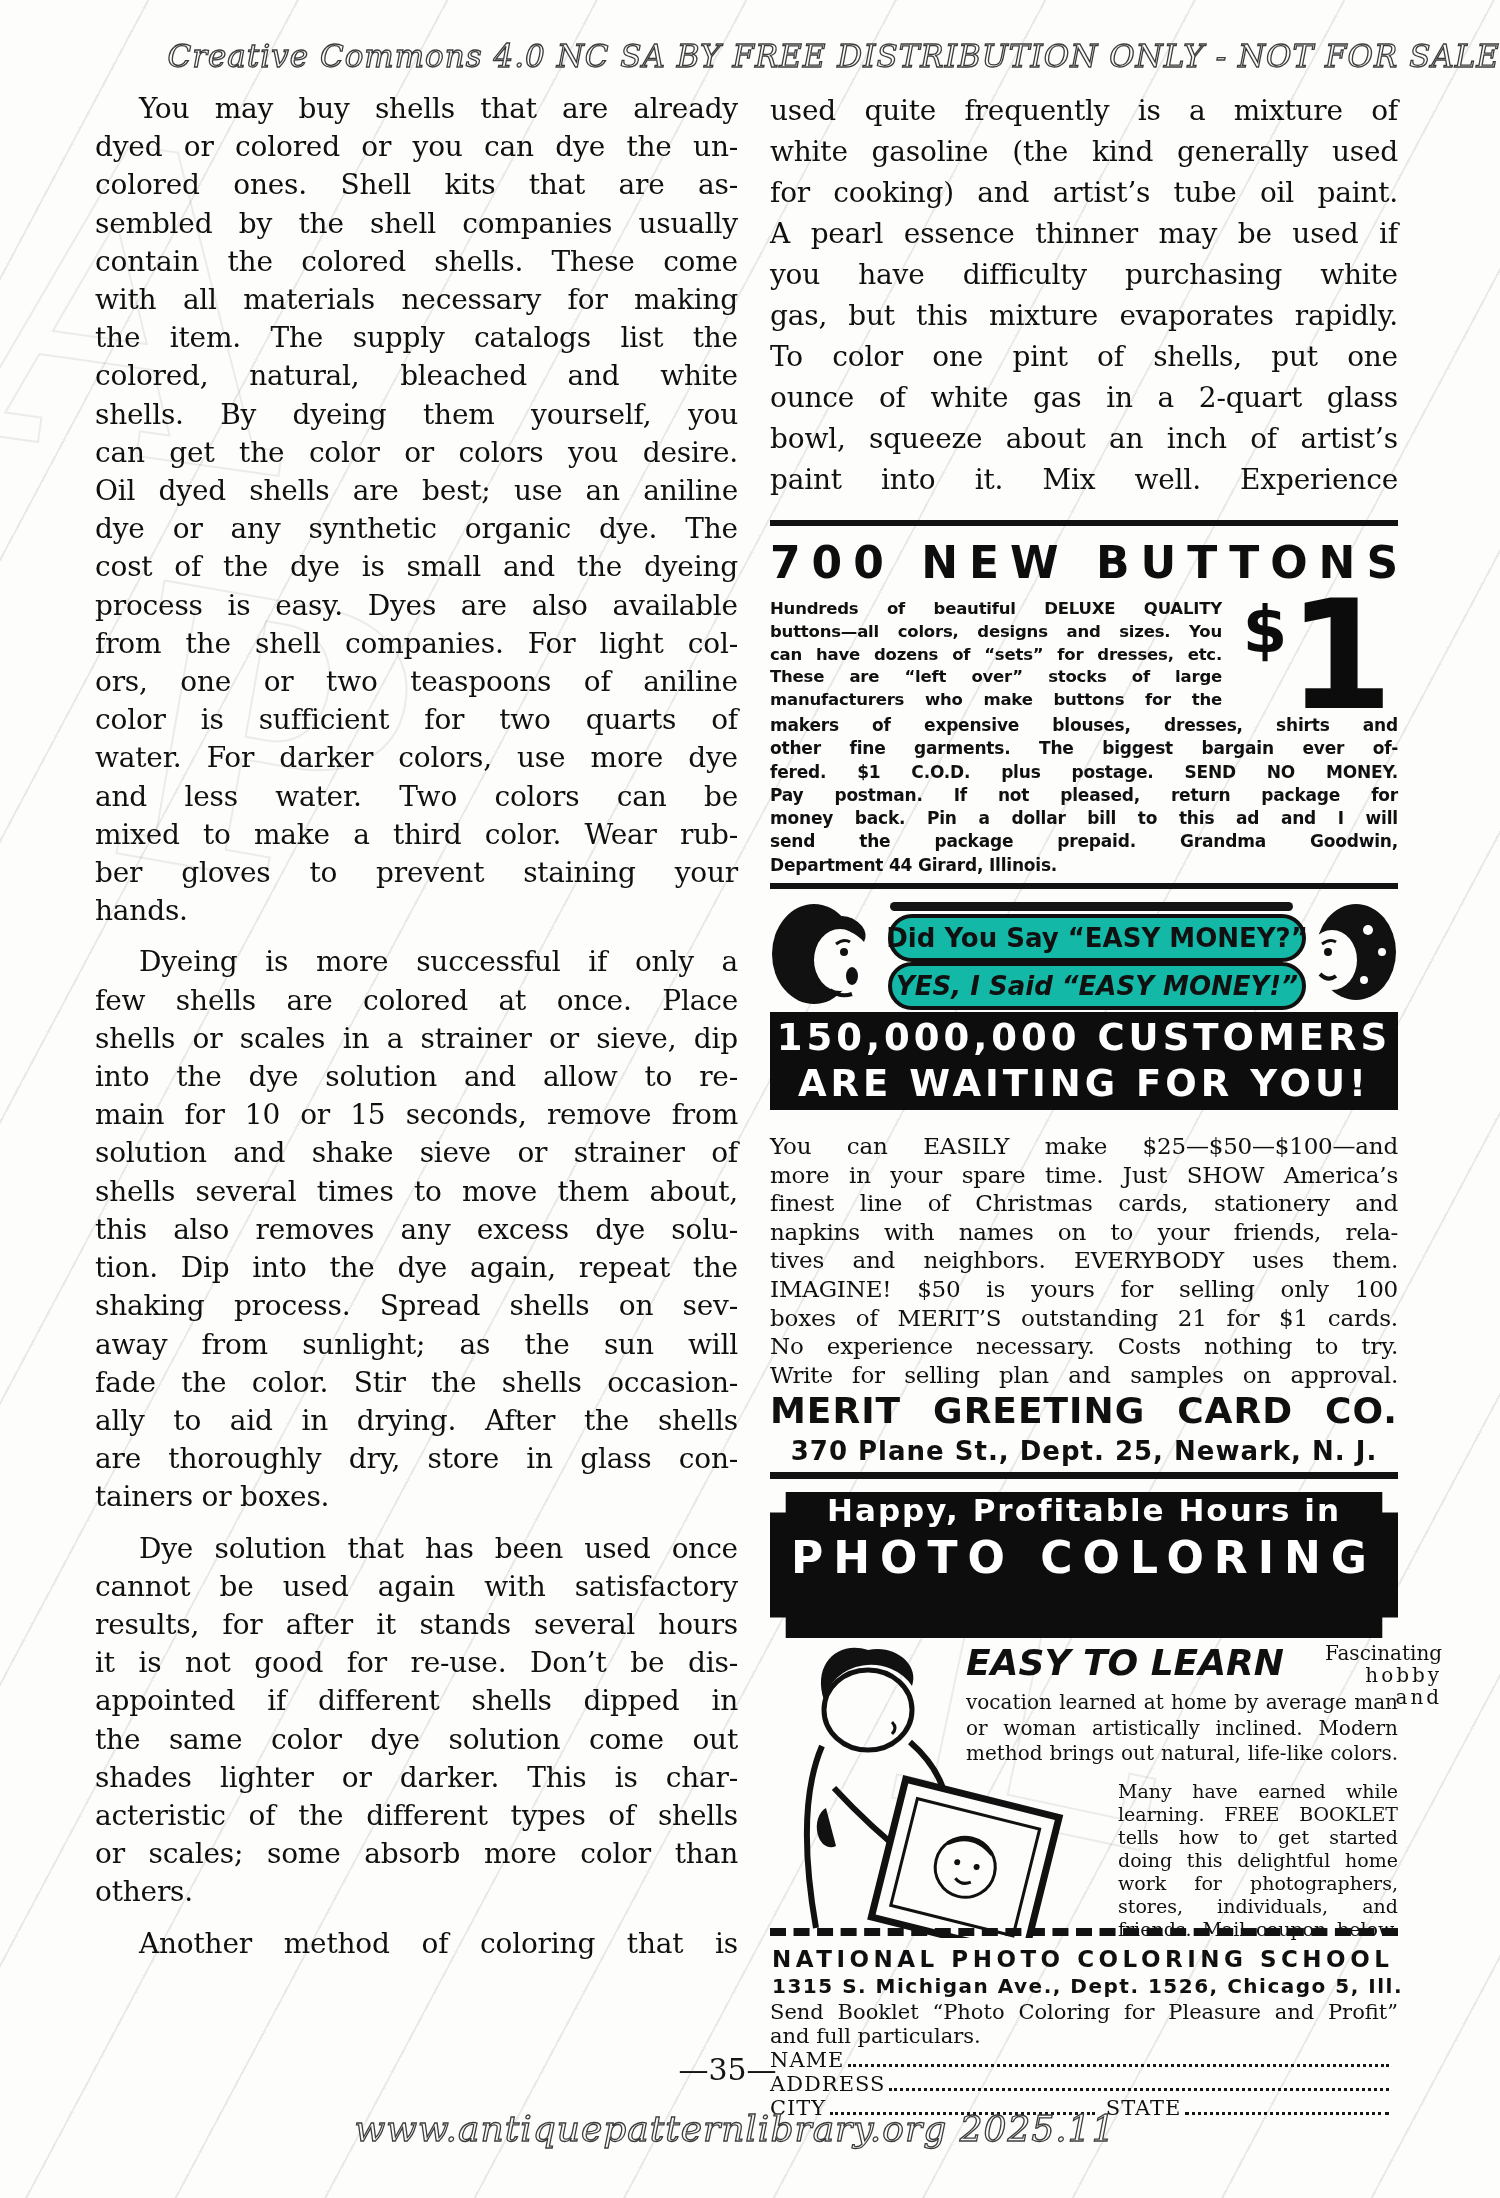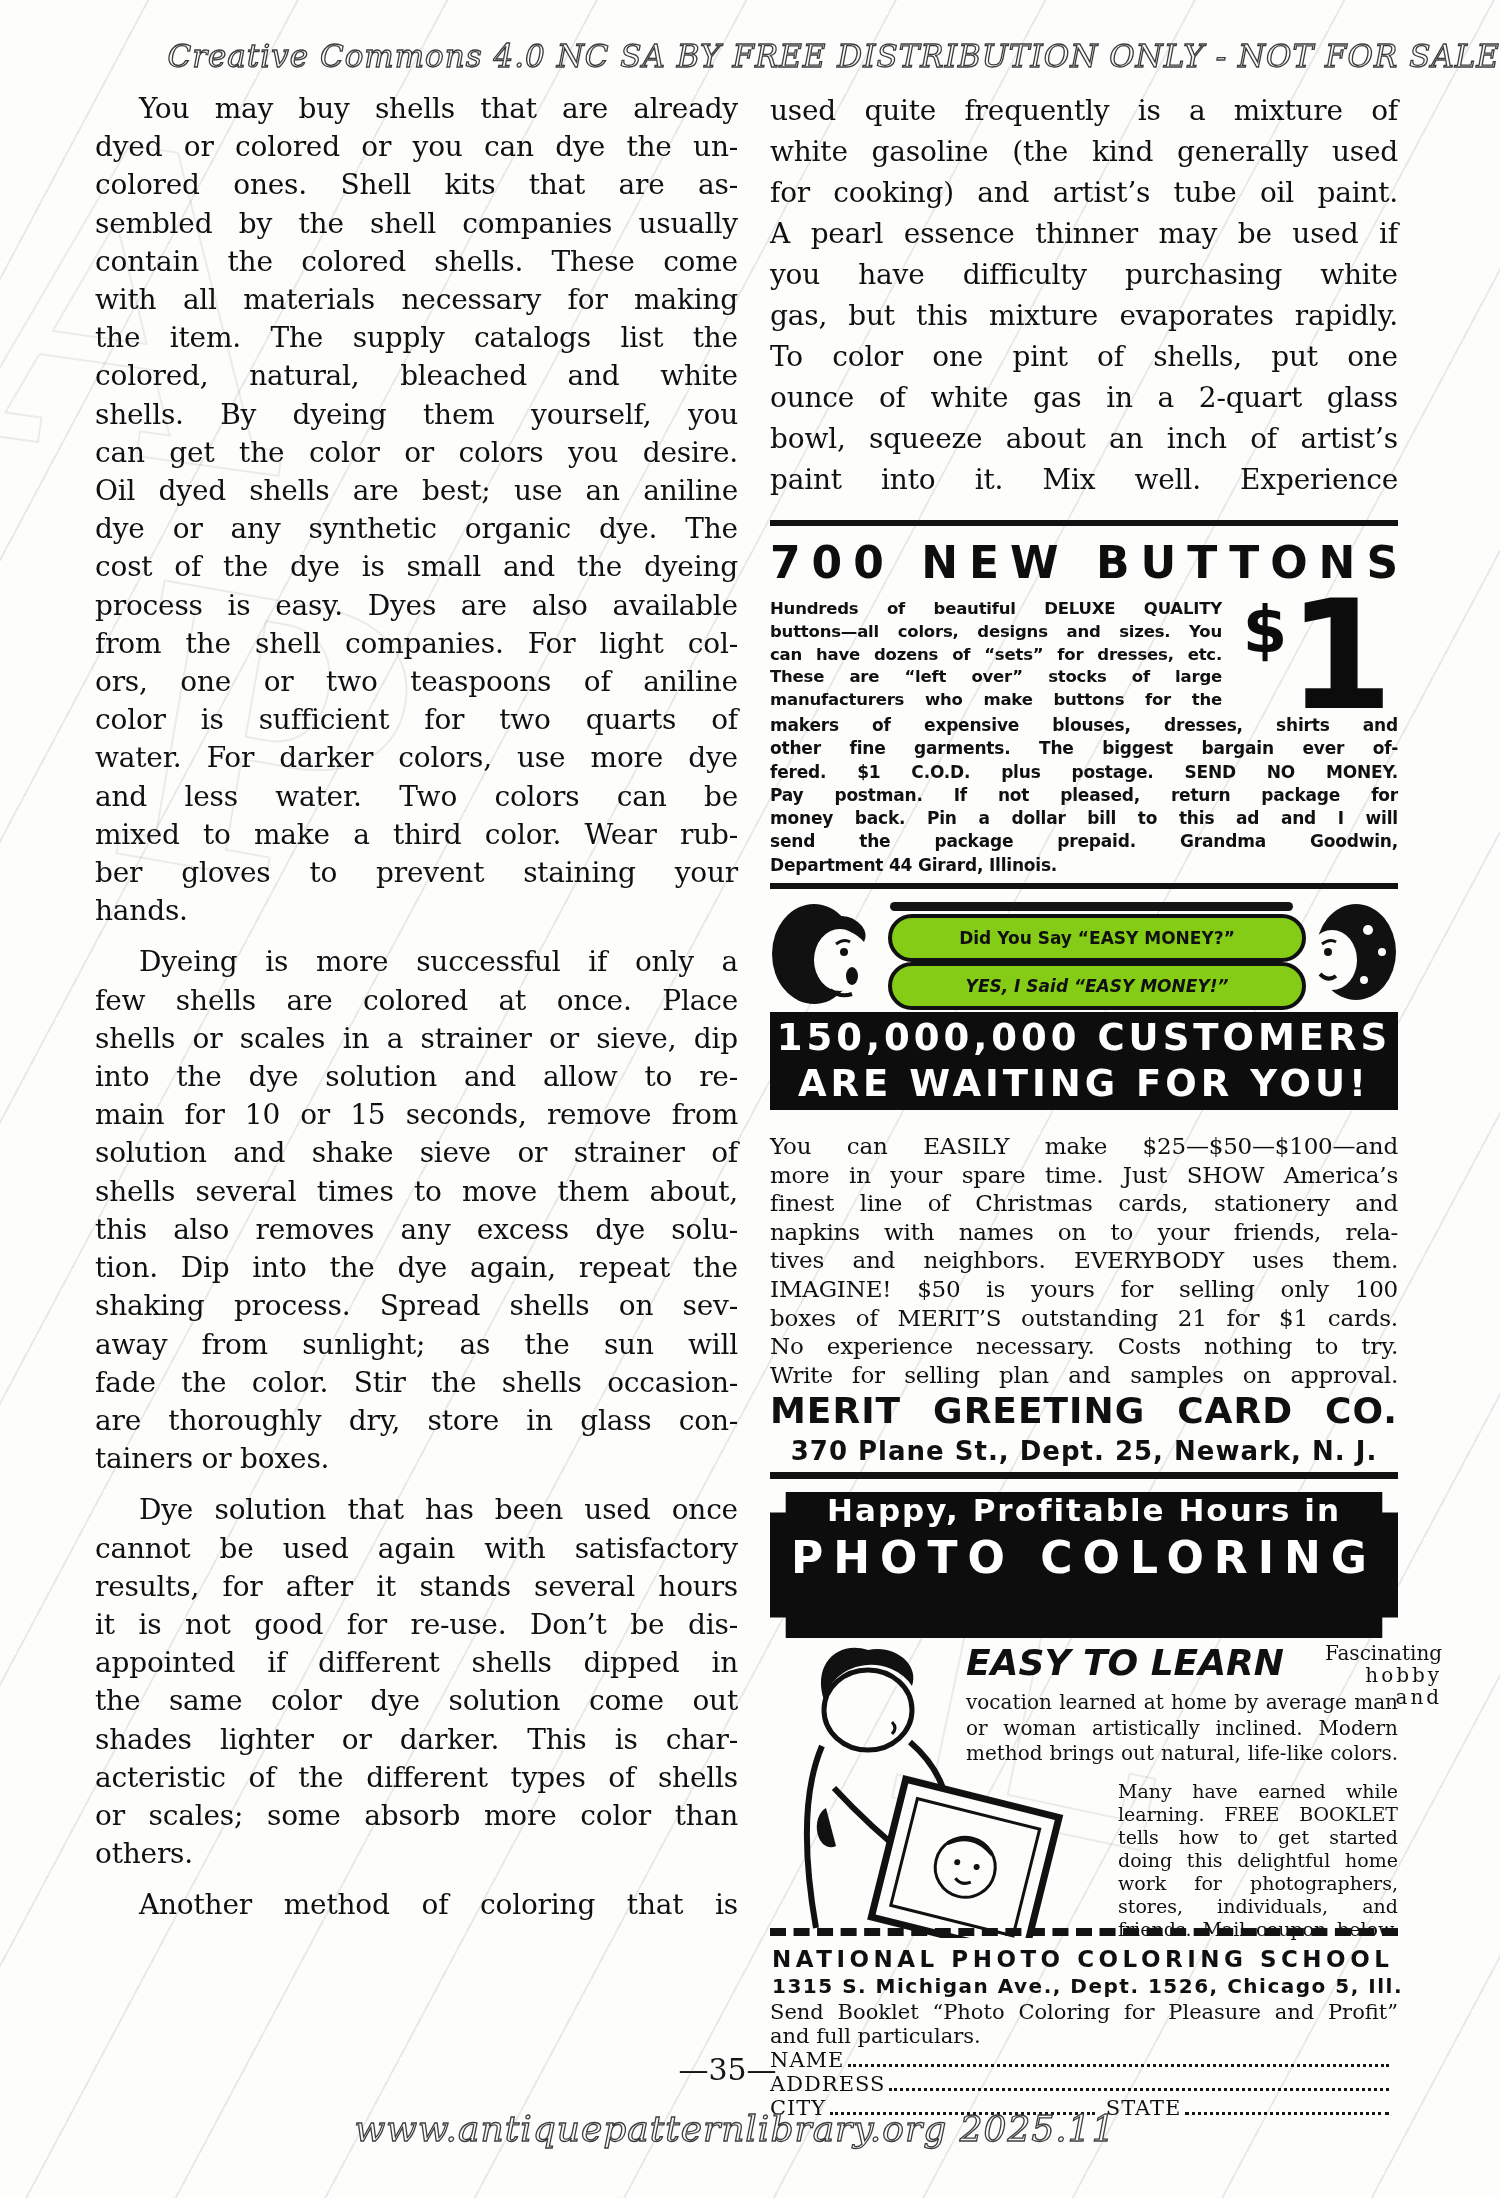--- a/index.html
+++ b/index.html
@@ -37,22 +37,22 @@
     line-height:23.3px;letter-spacing:-0.2px;}
   .price{position:absolute;top:500px;left:462px;width:166px;height:160px;
     font-family:"DejaVu Sans",sans-serif;font-weight:bold;color:#0c0c0c;
     display:flex;align-items:flex-start;justify-content:center;}
   .price .cur{font-size:64px;line-height:64px;margin-top:8px;}
   .price .amt{font-size:152px;line-height:132px;letter-spacing:-6px;}
   
   .em{position:absolute;top:810px;left:0;right:0;height:112px;}
   .em-topbar{position:absolute;top:2px;left:120px;right:105px;height:9px;background:#141414;border-radius:5px;}
   .em-bubble{position:absolute;left:118px;right:92px;height:40px;border:4px solid #101010;
-    border-radius:24px;background:#84cc16;display:flex;align-items:center;justify-content:center;
-    font-family:"DejaVu Sans",sans-serif;font-weight:bold;font-size:17px;white-space:nowrap;}
+    border-radius:24px;background:#14b8a6;display:flex;align-items:center;justify-content:center;
+    font-family:"DejaVu Sans",sans-serif;font-weight:bold;font-size:26px;white-space:nowrap;}
   .em-b1{top:14px;}
   .em-b2{top:62px;font-style:italic;}
   .em-head{position:absolute;top:0;}
   .em-banner{position:absolute;top:922px;left:0;right:0;height:98px;background:#0d0d0d;
     display:flex;flex-direction:column;align-items:center;justify-content:center;gap:2px;}
   .em-banner div{color:#fff;font-family:"DejaVu Sans",sans-serif;font-weight:bold;
     font-size:37px;letter-spacing:4px;white-space:nowrap;line-height:44px;}
   .merit-body{position:absolute;top:1042px;left:0;width:628px;}
   .merit-body .jline{font-size:23px;line-height:28.6px;letter-spacing:-0.2px;}
   .merit-co{position:absolute;top:1300px;left:0;right:0;text-align:justify;text-align-last:justify;
@@ -130,20 +130,21 @@
       <div class="jline">shells or scales in a strainer or sieve, dip</div>
       <div class="jline">into the dye solution and allow to re-</div>
       <div class="jline">main for 10 or 15 seconds, remove from</div>
       <div class="jline">solution and shake sieve or strainer of</div>
       <div class="jline">shells several times to move them about,</div>
       <div class="jline">this also removes any excess dye solu-</div>
       <div class="jline">tion.  Dip into the dye again, repeat the</div>
       <div class="jline">shaking process.  Spread shells on sev-</div>
       <div class="jline">away from sunlight; as the sun will</div>
       <div class="jline">fade the color.  Stir the shells occasion-</div>
+      <div class="jline">ally to aid in drying.  After the shells</div>
       <div class="jline">are thoroughly dry, store in glass con-</div>
       <div class="jline rag">tainers or boxes.</div>
     </div>
     <div class="para">
       <div class="jline indent">Dye solution that has been used once</div>
       <div class="jline">cannot be used again with satisfactory</div>
       <div class="jline">results, for after it stands several hours</div>
       <div class="jline">it is not good for re-use.  Don’t be dis-</div>
       <div class="jline">appointed if different shells dipped in</div>
       <div class="jline">the same color dye solution come out</div>

